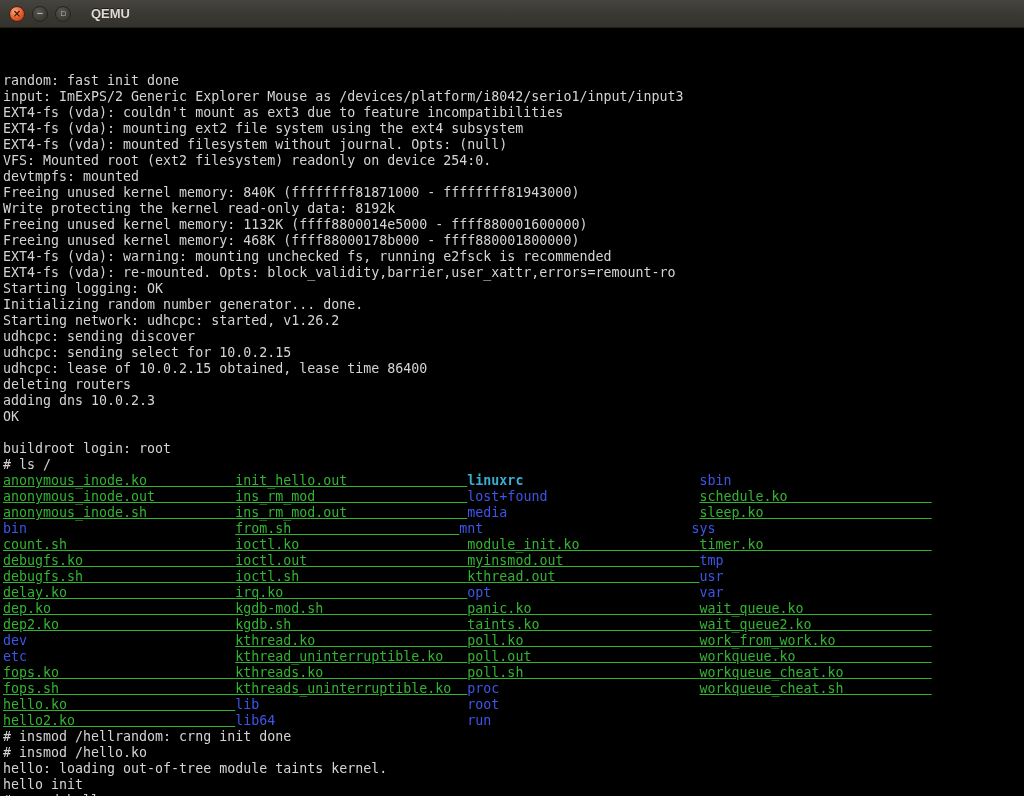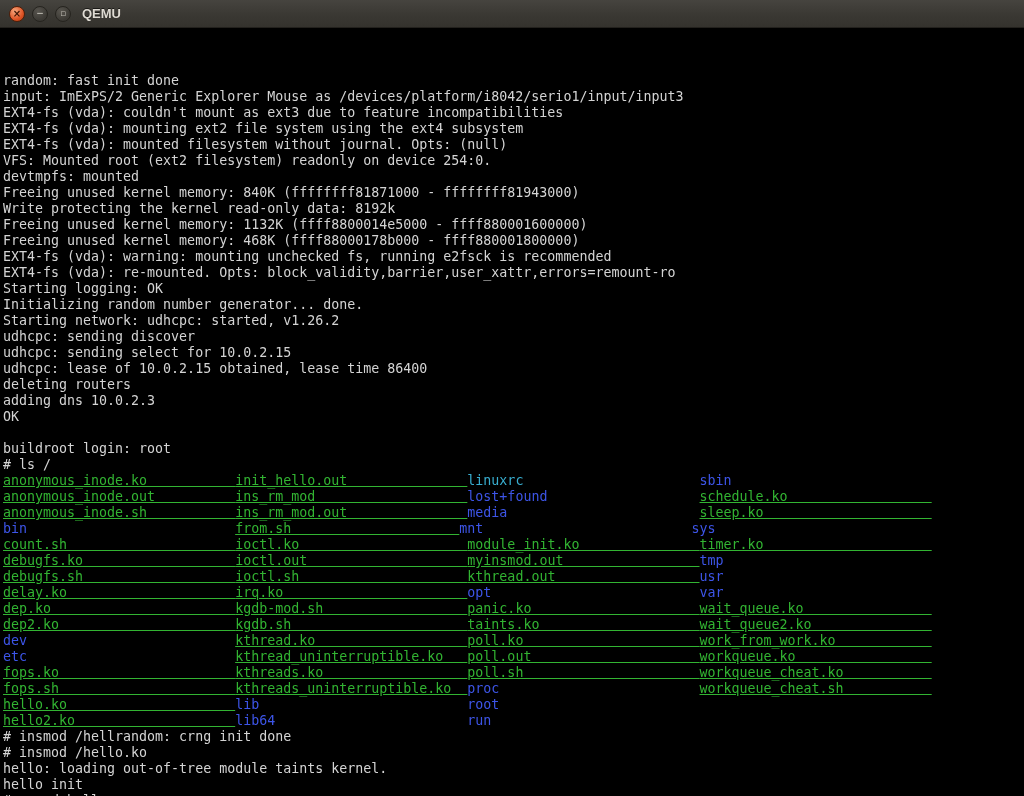--- a/index.html
+++ b/index.html
@@ -20,34 +20,34 @@
   }
   .wbtn.close {
     background:radial-gradient(circle at 35% 30%, #f6a87e, var(--close-btn) 60%, #a93a10);
     border:1px solid #4f1e08; color:#3c1404;
   }
   .wbtn.gray {
     background:radial-gradient(circle at 35% 30%, #57544e, #3b3934 70%);
     border:1px solid #26241f; color:#b9b6ae; font-size:9px;
   }
   .title {
-    color:#dfdbd3; font-weight:bold; font-size:13px; margin-left:11px;
+    color:#dfdbd3; font-weight:bold; font-size:13px; margin-left:20px;
     text-shadow:0 -1px 0 #1a1916;
   }
 
   .terminal { flex:1 1 auto; background:var(--terminal-bg); overflow:hidden;margin-top:44px; }
   pre#console {
     font-family:"DejaVu Sans Mono","Liberation Mono",monospace;
     font-size:13.3px; line-height:16px; letter-spacing:0;
     color:var(--terminal-fg); white-space:pre;
     padding:1px 0 0 3px;
   }
   .f-exe  { color:var(--file-exe);text-decoration:underline; }
   .f-dir  { color:var(--file-dir); }
-  .f-link { color:var(--file-link); }
+  .f-link { color:var(--file-link);font-weight:bold; }
   .cursor {
     display:inline-block; width:8px; height:13px;
     background:var(--terminal-fg); vertical-align:baseline; transform:translateY(2px);
   }
 </style>
 </head>
 <body>
 
 <div class="window">
   <div class="titlebar">

